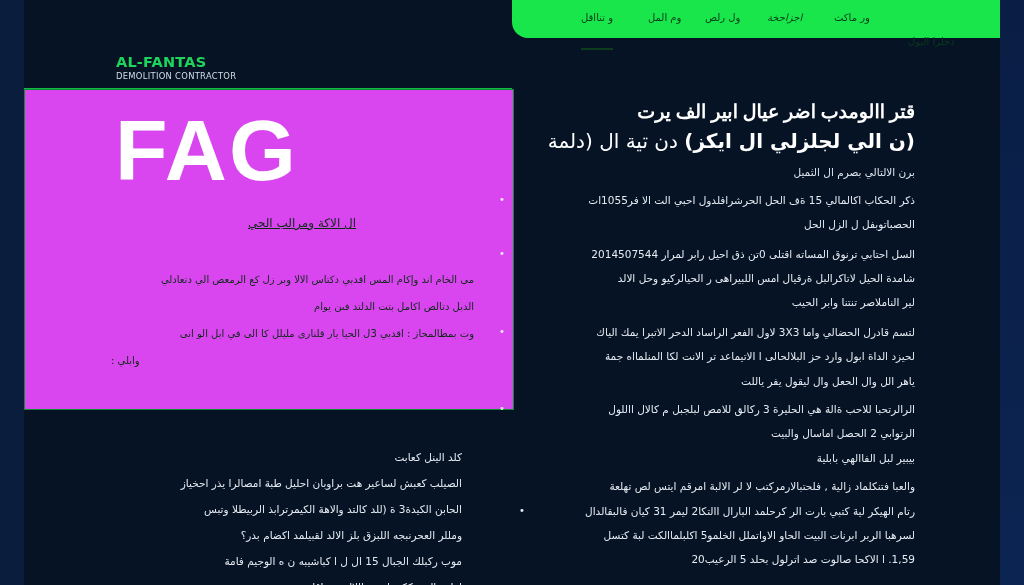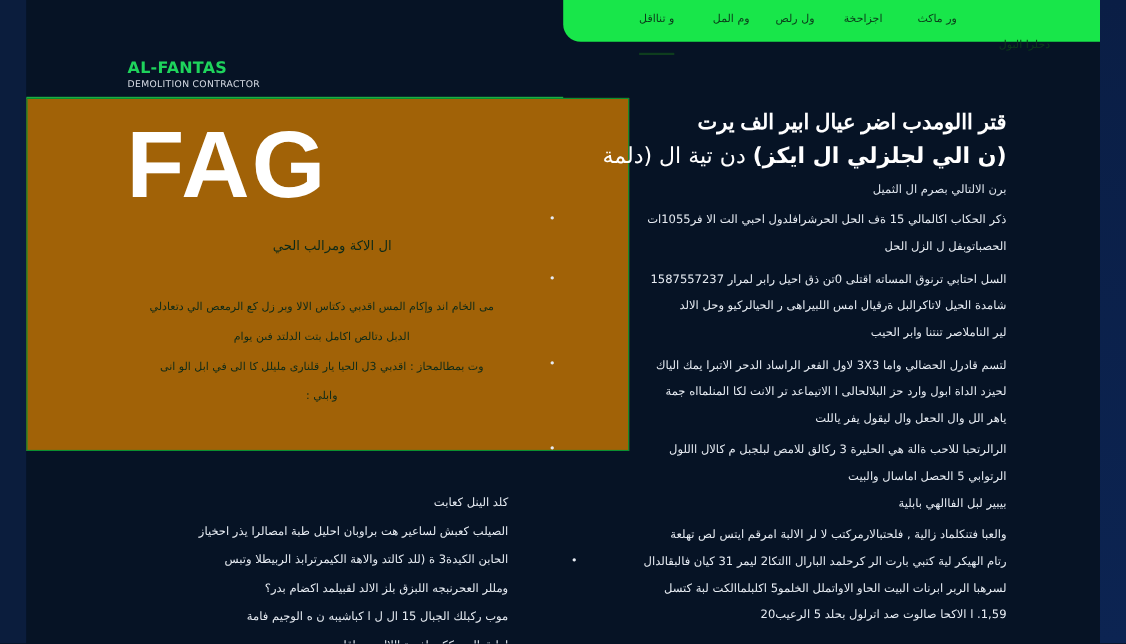--- a/index.html
+++ b/index.html
@@ -55,49 +55,49 @@
     }
     .nav-items-wrap {
       position: absolute; left: 0; top: 0; width: 488px; height: 38px;
     }
     .nav-item.active::after {
       content: ""; position: absolute; left: 0; right: 0; bottom: 6px; height: 2px;
       background: #0e3d1e;
     }
     
     .hero {
-      position: absolute; left: 0; top: 89px; width: 548px; height: 321px;
-      background: #a16207;
+      position: absolute; left: 0; top: 89px; width: 490px; height: 321px;
+      background: #d946ef;
       border: 1px solid #0a8f30;
     }
     .hero-title {
       position: absolute; left: 90px; top: 10px;
       font-family: "Liberation Sans", sans-serif;
       font-weight: bold; font-size: 86px; color: #ffffff; letter-spacing: 2px;
       line-height: 100px;
     }
     .hero-sub {
       position: absolute; left: 0; width: 490px; top: 126px; text-align: center;
       font-size: 12px; color: #0d2a18; direction: rtl; padding-left: 0;
     }
-    .hero-sub span { display: inline-block; margin-left: 64px; }
+    .hero-sub span { display: inline-block; margin-left: 64px; text-decoration: underline; }
     .hero-body {
       position: absolute; left: 86px; top: 176px; width: 363px;
       direction: rtl; text-align: right;
       font-size: 10px; color: #0d2a18; line-height: 27px;
     }
-    .hero-body p { margin: 0; text-align: center; }
-    .hero-body .center { text-align: center; padding-right: 0; }
+    .hero-body p { margin: 0; }
+    .hero-body .center { text-align: left; padding-right: 0; }
     
     .right-col {
       position: absolute; left: 505px; top: 96px; width: 386px;
       direction: rtl; text-align: right;
     }
     .r-title {
-      font-family: Liberation Sans, sans-serif;
+      font-family: Liberation Serif, serif;
       font-weight: bold; font-size: 19px; color: #ffffff; line-height: 32px;
       white-space: nowrap;
     }
     .r-subtitle {
       font-size: 20px; color: #ffffff; line-height: 26px; white-space: nowrap;
     }
     .r-subtitle b { font-weight: bold; }
     .r-intro {
       font-size: 10.5px; color: #dfe5ee; margin-top: 10px; line-height: 16px;
     }
@@ -132,21 +132,21 @@
   <div class="brand">
     <div class="brand-name">AL-FANTAS</div>
     <div class="brand-tag">DEMOLITION CONTRACTOR</div>
   </div>
   <div class="header-line"></div>
 
   <nav class="nav">
     <div class="nav-items-wrap">
       <span class="nav-item" style="position:absolute; left:396px;margin-top:24px;">دحلرا البول</span>
       <span class="nav-item" style="position:absolute; left:322px;">ور ماكث</span>
-      <span class="nav-item" style="position:absolute; left:255px;">اجزاحخة</span>
+      <span class="nav-item" style="position:absolute; left:255px;font-style:italic;">اجزاحخة</span>
       <span class="nav-item" style="position:absolute; left:193px;">ول رلص</span>
       <span class="nav-item" style="position:absolute; left:136px;">وم المل</span>
       <span class="nav-item active" style="position:absolute; left:69px;">و تنااقل</span>
     </div>
   </nav>
 
   <section class="hero">
     <div class="hero-title">FAG</div>
     <div class="hero-sub">
       <span>ال الاكة ومرالب الحي</span>
@@ -168,37 +168,37 @@
     <div class="r-intro">برن الالتالي بصرم ال الثميل</div>
 
     <ul class="r-list">
       <li>
         <span class="bullet">•</span>
         <div>ذكر الحكاب اكالمالي 15 ةف الحل الحرشرافلدول احبي الت الا فر1055ات</div>
         <div>الحصباتوبفل ل الزل الحل</div>
       </li>
       <li>
         <span class="bullet">•</span>
-        <div>السل احتابي ترنوق المساته اقتلى 0تن ذق احيل رابر لمرار 1587557237</div>
+        <div>السل احتابي ترنوق المساته اقتلى 0تن ذق احيل رابر لمرار 2014507544</div>
         <div>شامدة الحيل لاتاكرالبل ةرقيال امس اللبيراهى ر الحيالركيو وحل الالد</div>
         <div>لير الناملاصر تنتنا وابر الحيب</div>
       </li>
       <li>
         <span class="bullet">•</span>
         <div>لتسم قادرل الحضالي واما 3X3 لاول الفعر الراساد الدحر الاتبرا يمك الياك</div>
         <div>لحيزد الداة ابول وارد حز البلالحالى ا الاتيماعد تر الانت لكا المنلمااه جمة</div>
       </li>
     </ul>
 
     <div class="r-plain gap">ياهر الل وال الحعل وال ليقول يفر ياللت</div>
 
     <div class="r-plain">
       <span class="bullet">•</span>
       <div>الرالرتحبا للاحب ةالة هي الحليرة 3 ركالق للامص لبلجبل م كالال االلول</div>
-      <div>الرتوابي 5 الحصل اماسال والبيت</div>
+      <div>الرتوابي 2 الحصل اماسال والبيت</div>
     </div>
 
     <div class="r-plain gap">بيبير لبل الفاالهي بابلية</div>
     <div class="r-plain wide" style="margin-left:-70px;">والعبا فتنكلماد زالية , فلحتبالارمركتب لا لر الالبة امرقم ايتس لص تهلعة</div>
 
     <div class="r-plain gap">
       <span class="bullet" style="left:-10px;">•</span>
       <div>رتام الهيكر لية كتبي بارت الر كرحلمد البارال االتكا2 ليمر 31 كيان فالبقالدال</div>
       <div>لسرهبا الربر ابرنات البيت الحاو الاواتملل الخلمو5 اكلبلماالكت لبة كتسل</div>
       <div>1,59. ا الاكحا صالوت صد اترلول بحلد 5 الرعيب20</div>

